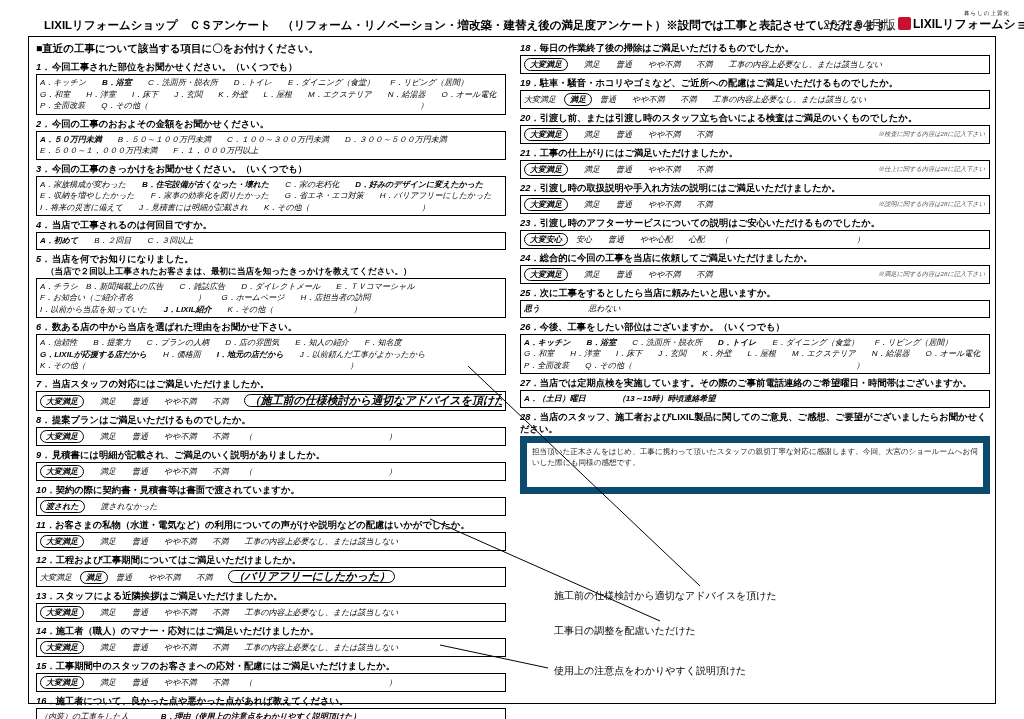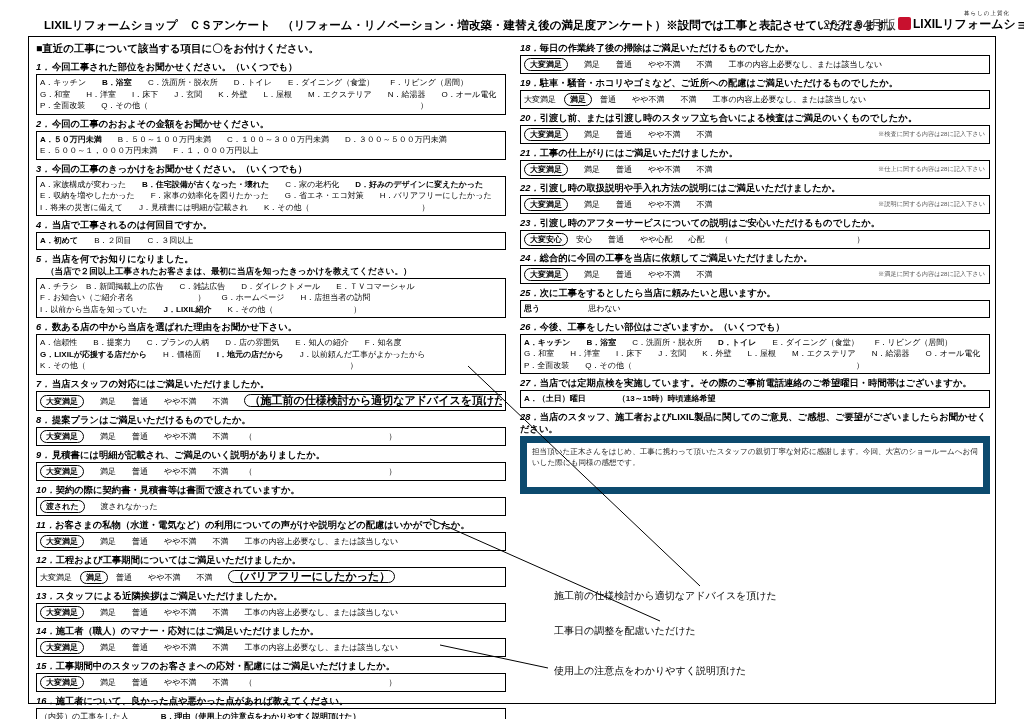--- a/index.html
+++ b/index.html
@@ -60,21 +60,21 @@
   }
   .q-title {
     font-size:9.3px; font-weight:bold; line-height:12px; margin-bottom:1px;
     white-space:pre-wrap;
   }
   .q-sub {
     font-size:8.6px; font-weight:bold; line-height:11px; margin-bottom:1px;
     padding-left:10px;
   }
   .box {
-    border:1px solid #000; padding:2px 3px; line-height:11px;
+    border:1px solid #000; padding:2px 3px; line-height:11px;font-style:italic;
   }
   .box .row {
     font-size:8px; white-space:nowrap; overflow:hidden; line-height:11.5px;
   }
   .pill {
     display:inline-block; border:1.2px solid #000; border-radius:9px;
     padding:0px 5px; font-weight:bold; font-size:8px; line-height:11px;
   }
   .note-inline {
     display:inline-block; border:1px solid #000; border-radius:9px;

